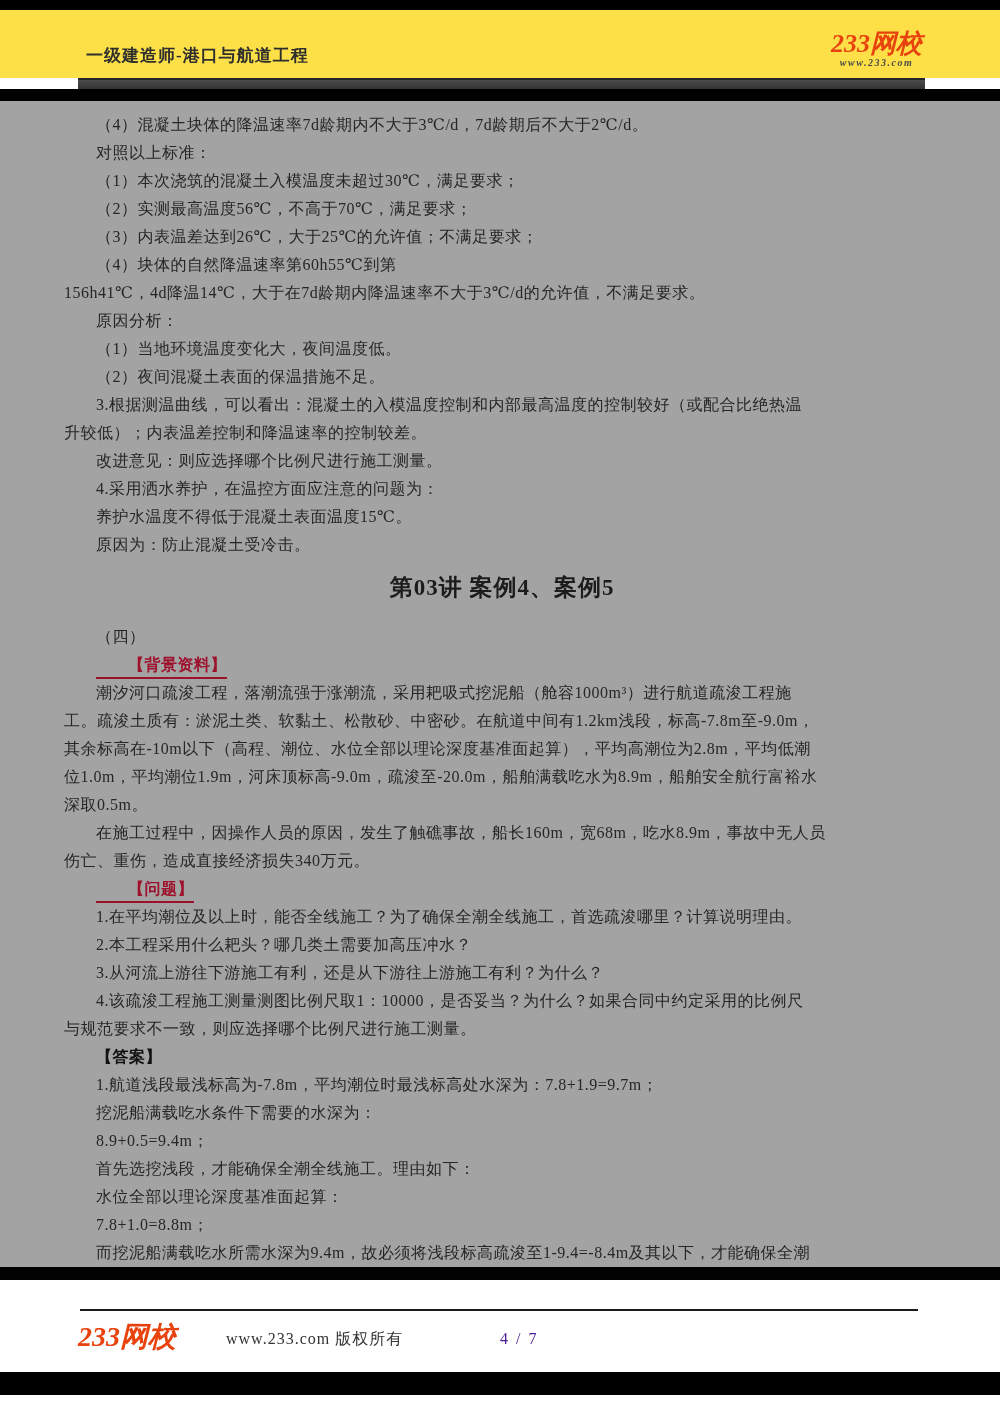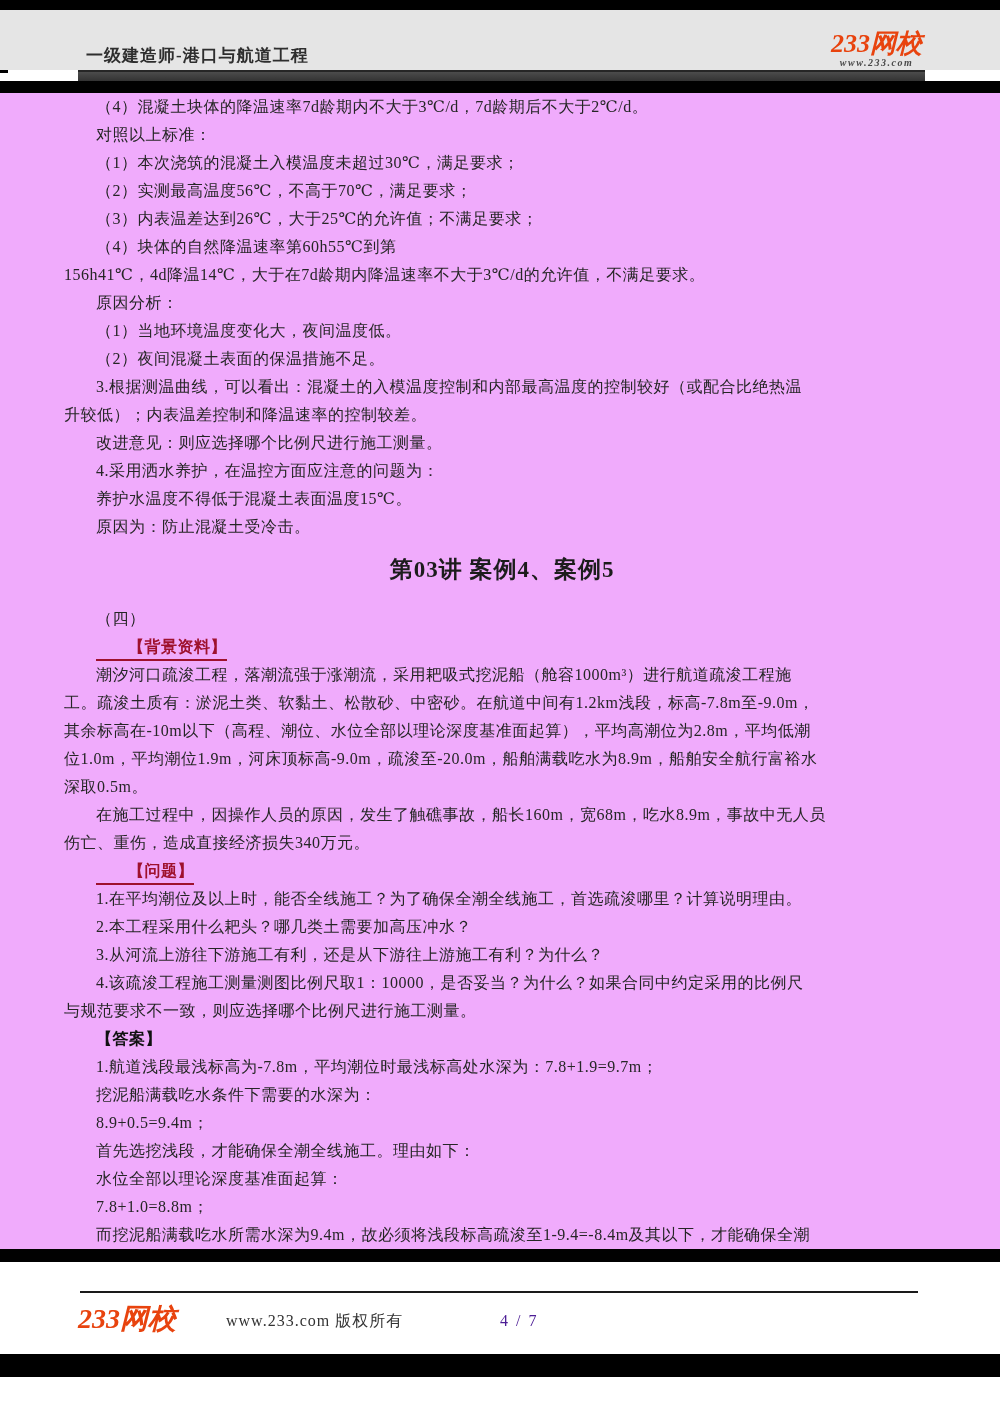--- a/index.html
+++ b/index.html
@@ -12,42 +12,42 @@
     font-family:"Liberation Serif","DejaVu Serif",serif;
     color:#262626;
   }
   
   .top-black-bar{height:10px;background:#000;}
   .corner-notch{position:absolute;left:0;top:0;width:8px;height:73px;background:#000;}
   .black-strip{height:12px;background:#010101;}
   .black-strip.strip2{height:13px;}
   .bottom-black-bar{height:23px;background:#000;}
   
-  .page-header{position:relative;height:60px;background:#e5e5e5;}
+  .page-header{position:relative;height:68px;background:#fde047;}
   .course-title{
     position:absolute;left:86px;top:34px;
     font-size:17px;font-weight:600;letter-spacing:1px;color:#2e2e2e;
   }
   .brand{position:absolute;right:78px;top:21px;text-align:center;}
   .brand-name{
     font-size:26px;font-weight:bold;font-style:italic;
     color:var(--brand-orange);letter-spacing:0;line-height:26px;
   }
   .brand-site{
     font-size:10px;font-weight:bold;font-style:italic;
     color:#4a4a4a;letter-spacing:1.5px;line-height:11px;
   }
   .header-rule-row{height:11px;background:#fff;}
   .header-rule{
     margin-left:78px;width:847px;height:11px;
     background:linear-gradient(#4c4c4c,#333333);
     border-top:2px solid #262626;box-sizing:border-box;
   }
   
-  .doc-body{padding:0 60px 0 64px;background:#f0abfc;}
+  .doc-body{padding:10px 60px 0 64px;background:#a3a3a3;}
   .line{
     height:28px;line-height:28px;font-size:16px;
     white-space:nowrap;letter-spacing:0.5px;color:#262626;
   }
   .line.indent{text-indent:2em;}
   .lecture-title{
     margin:14px 0 20px 0;height:30px;line-height:30px;
     text-align:center;font-size:23px;font-weight:bold;color:#1c1c1c;
     letter-spacing:1px;
   }

